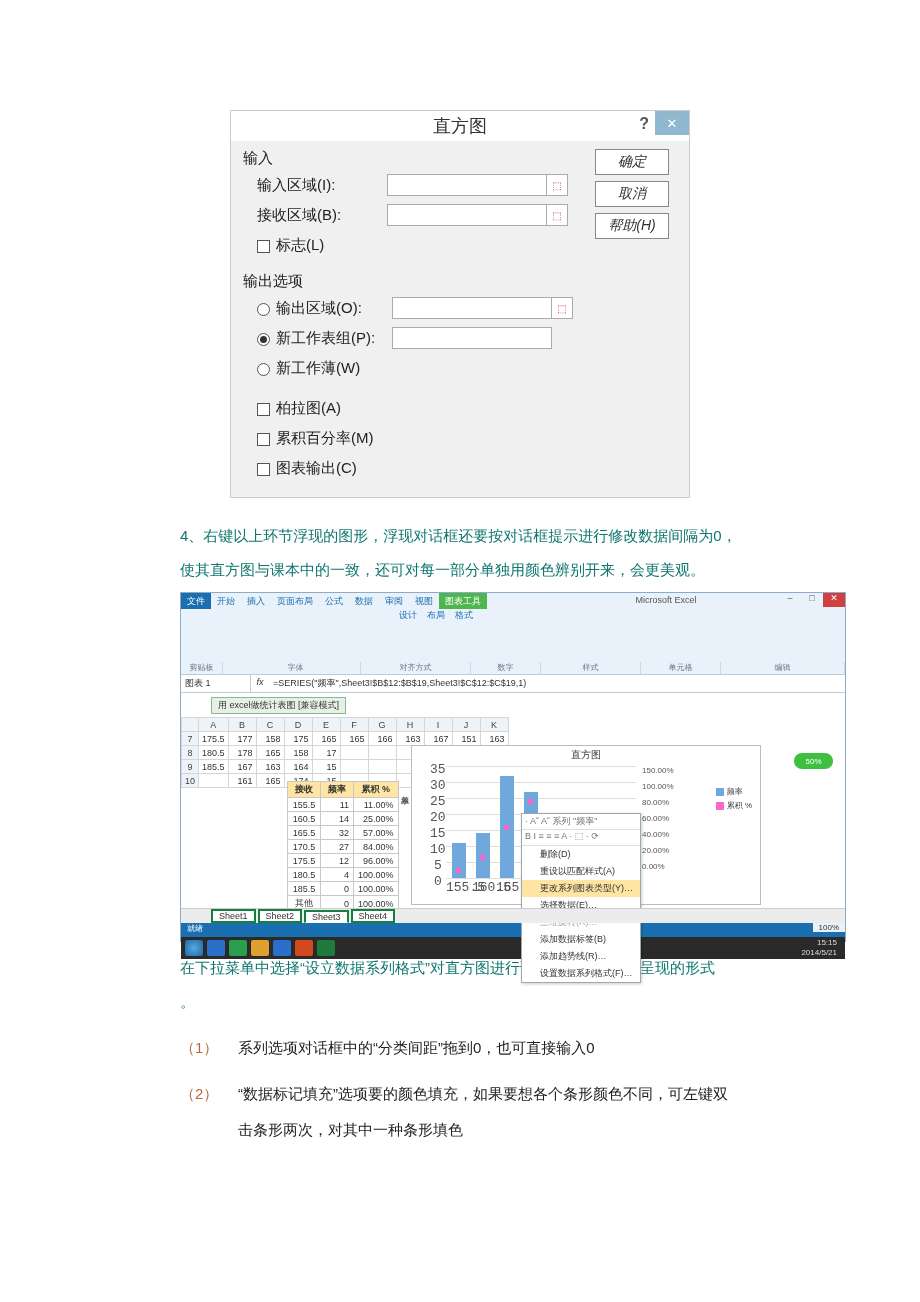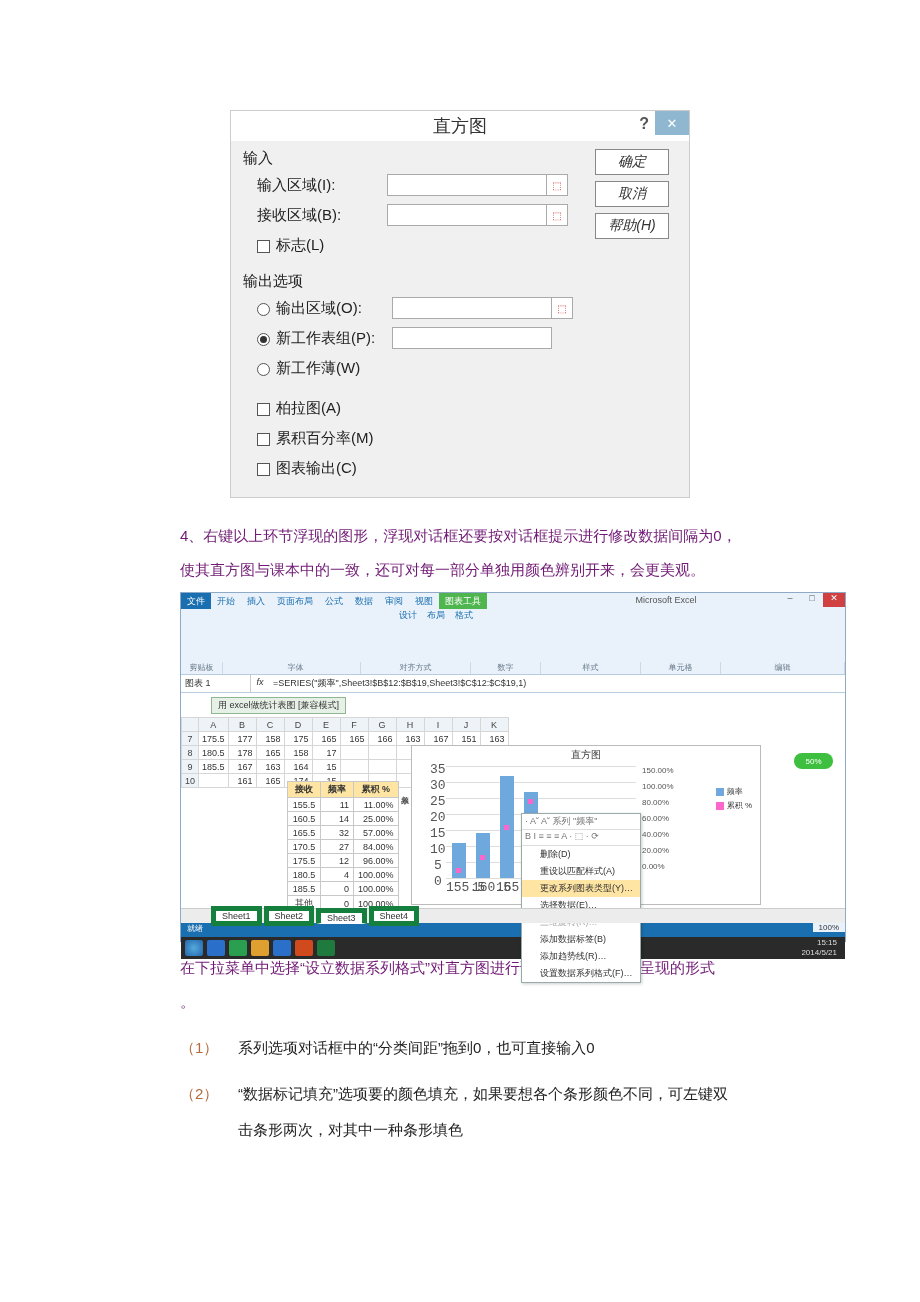--- a/index.html
+++ b/index.html
@@ -78,21 +78,21 @@
     background:#fff;
   }
   .radio { border-radius:50%; }
   .radio.checked::after {
     content:""; position:absolute; left:2px; top:2px;
     width:7px; height:7px; border-radius:50%; background:#333;
   }
   .gap { height:10px; }
 
   
-  .para { font-size:15px; line-height:32px; color:#701a75; margin-bottom:2px; }
+  .para { font-size:15px; line-height:32px; color:#0f766e; margin-bottom:2px; }
   .list-item { font-size:15px; line-height:32px; color:#222; margin-top:14px; display:flex; }
   .list-num { color:#b56a3b; width:58px; }
 
   
   .excel-shot {
     width:666px; height:350px;
     border:1px solid #8faac8;
     margin: 6px 0 10px 0;
     font-size:9px;
     position:relative;
@@ -161,21 +161,21 @@
   }
   .context-menu .mini { height:16px; border-bottom:1px solid #ddd; padding:1px 3px; color:#777;}
   .context-menu .mi { padding:2px 4px 2px 18px; position:relative;}
   .context-menu .mi.hover { background:#ffe5a3;}
 
   .sheet-tabs {
     position:absolute; left:0; bottom:0; height:15px; width:100%;
     background:#ececec; border-top:1px solid #ccc; font-size:9px;
     display:flex; align-items:center; padding-left:30px; gap:2px;
   }
-  .sheet-tab { padding:0 6px; border:5px solid #15803d; background:#fff;}
+  .sheet-tab { padding:0 6px; border:2px solid #15803d; background:#fff;}
   .sheet-tab.active { background:#fff; border-bottom:1px solid #fff;}
 
   .status-bar { height:14px; background:#1a6fb0; }
   .taskbar {
     height:22px; background:#2a2a2a;
     display:flex; align-items:center; padding:0 4px; gap:4px;
   }
   .task-icon { width:18px; height:16px; background:#445; border-radius:2px;}
   .task-time { margin-left:auto; color:#ddd; font-size:8px; text-align:right; line-height:10px; padding-right:4px;}
   .win-ctrl { position:absolute; top:0; right:0; display:flex;}

